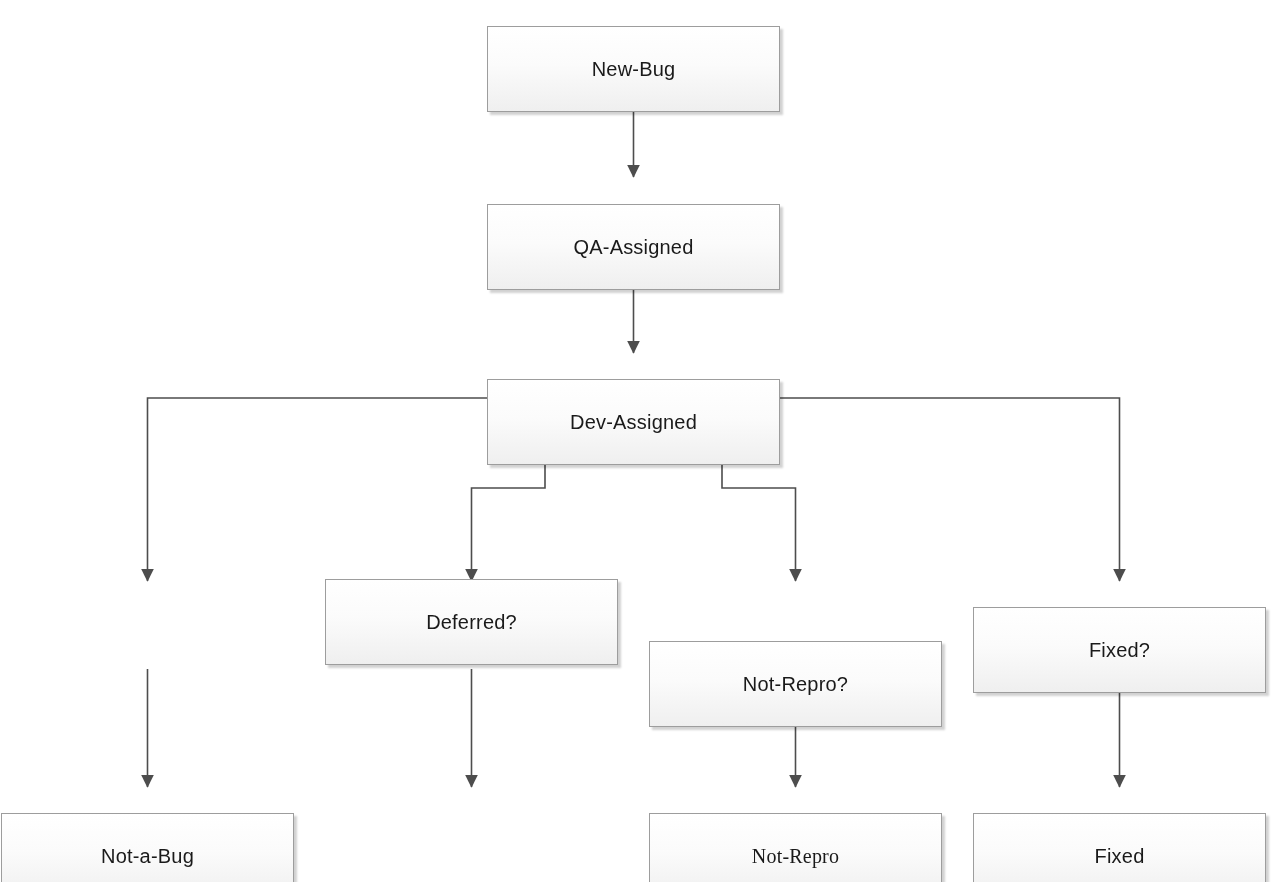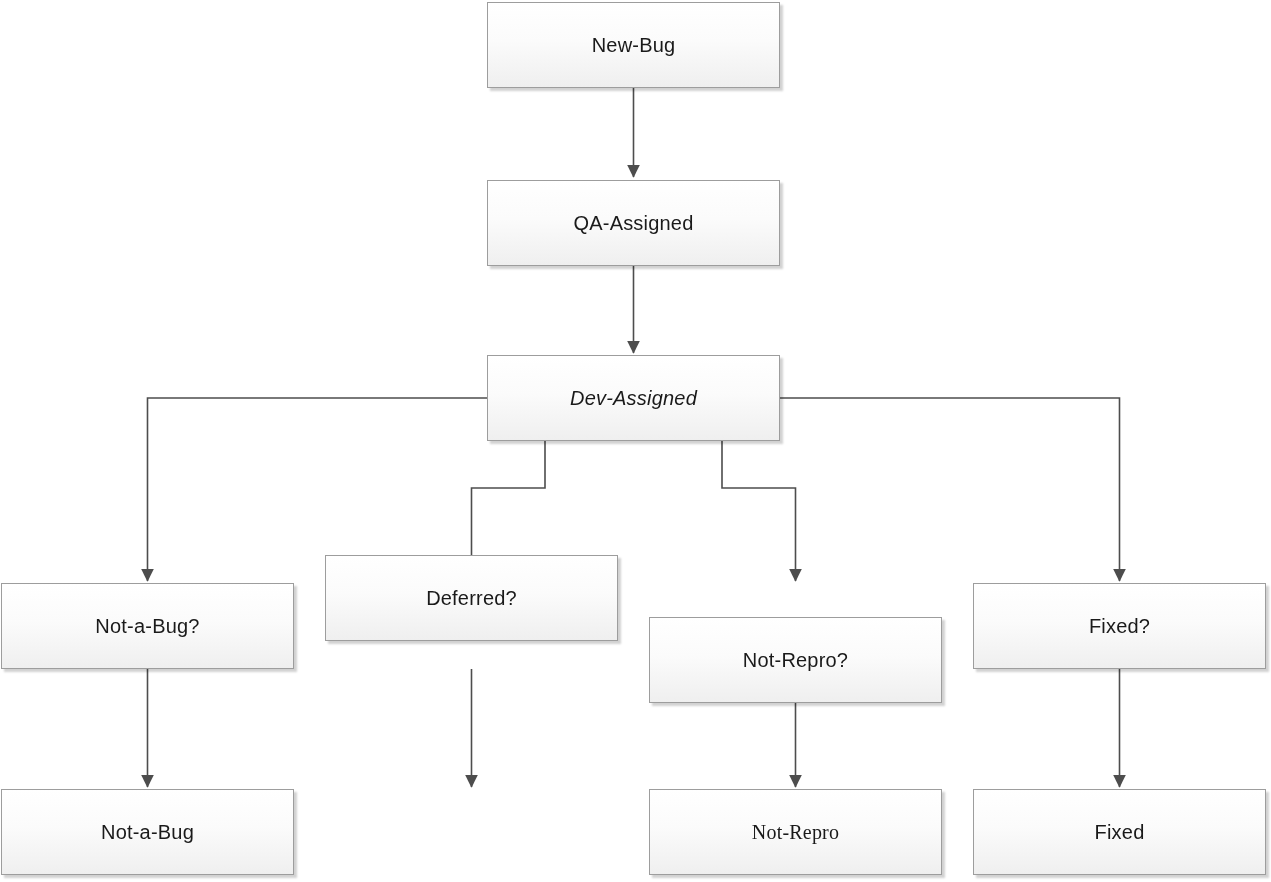--- a/index.html
+++ b/index.html
@@ -26,20 +26,21 @@
     width: 293px;
     height: 86px;
     box-sizing: border-box;
     border: 1px solid #9d9d9d;
     background: linear-gradient(to bottom, #ffffff 0%, #fbfbfb 45%, #efefef 100%);
     box-shadow: 3px 3px 2px rgba(0,0,0,0.18);
     display: flex;
     align-items: center;
     justify-content: center;
     z-index: 2;
+    margin-top: 24px;
   }
   .node .label {
     font-size: 20px;
     color: #1a1a1a;
     letter-spacing: 0.2px;
     text-align: center;
     white-space: nowrap;
   }
 </style>
 </head>
@@ -75,27 +76,24 @@
   </svg>
 
   <div class="node" style="left:487px; top:2px;">
     <span class="label">New-Bug</span>
   </div>
 
   <div class="node" style="left:487px; top:180px;">
     <span class="label">QA-Assigned</span>
   </div>
 
-  <div class="node" style="left:487px; top:355px;font-style:italic;">
+  <div class="node" style="left:487px; top:355px;">
     <span class="label">Dev-Assigned</span>
   </div>
 
-  <div class="node" style="left:1px; top:583px;">
-    <span class="label">Not-a-Bug?</span>
-  </div>
 
   <div class="node" style="left:325px; top:555px;">
     <span class="label">Deferred?</span>
   </div>
 
   <div class="node" style="left:649px; top:617px;">
     <span class="label">Not-Repro?</span>
   </div>
 
   <div class="node" style="left:973px; top:583px;">

